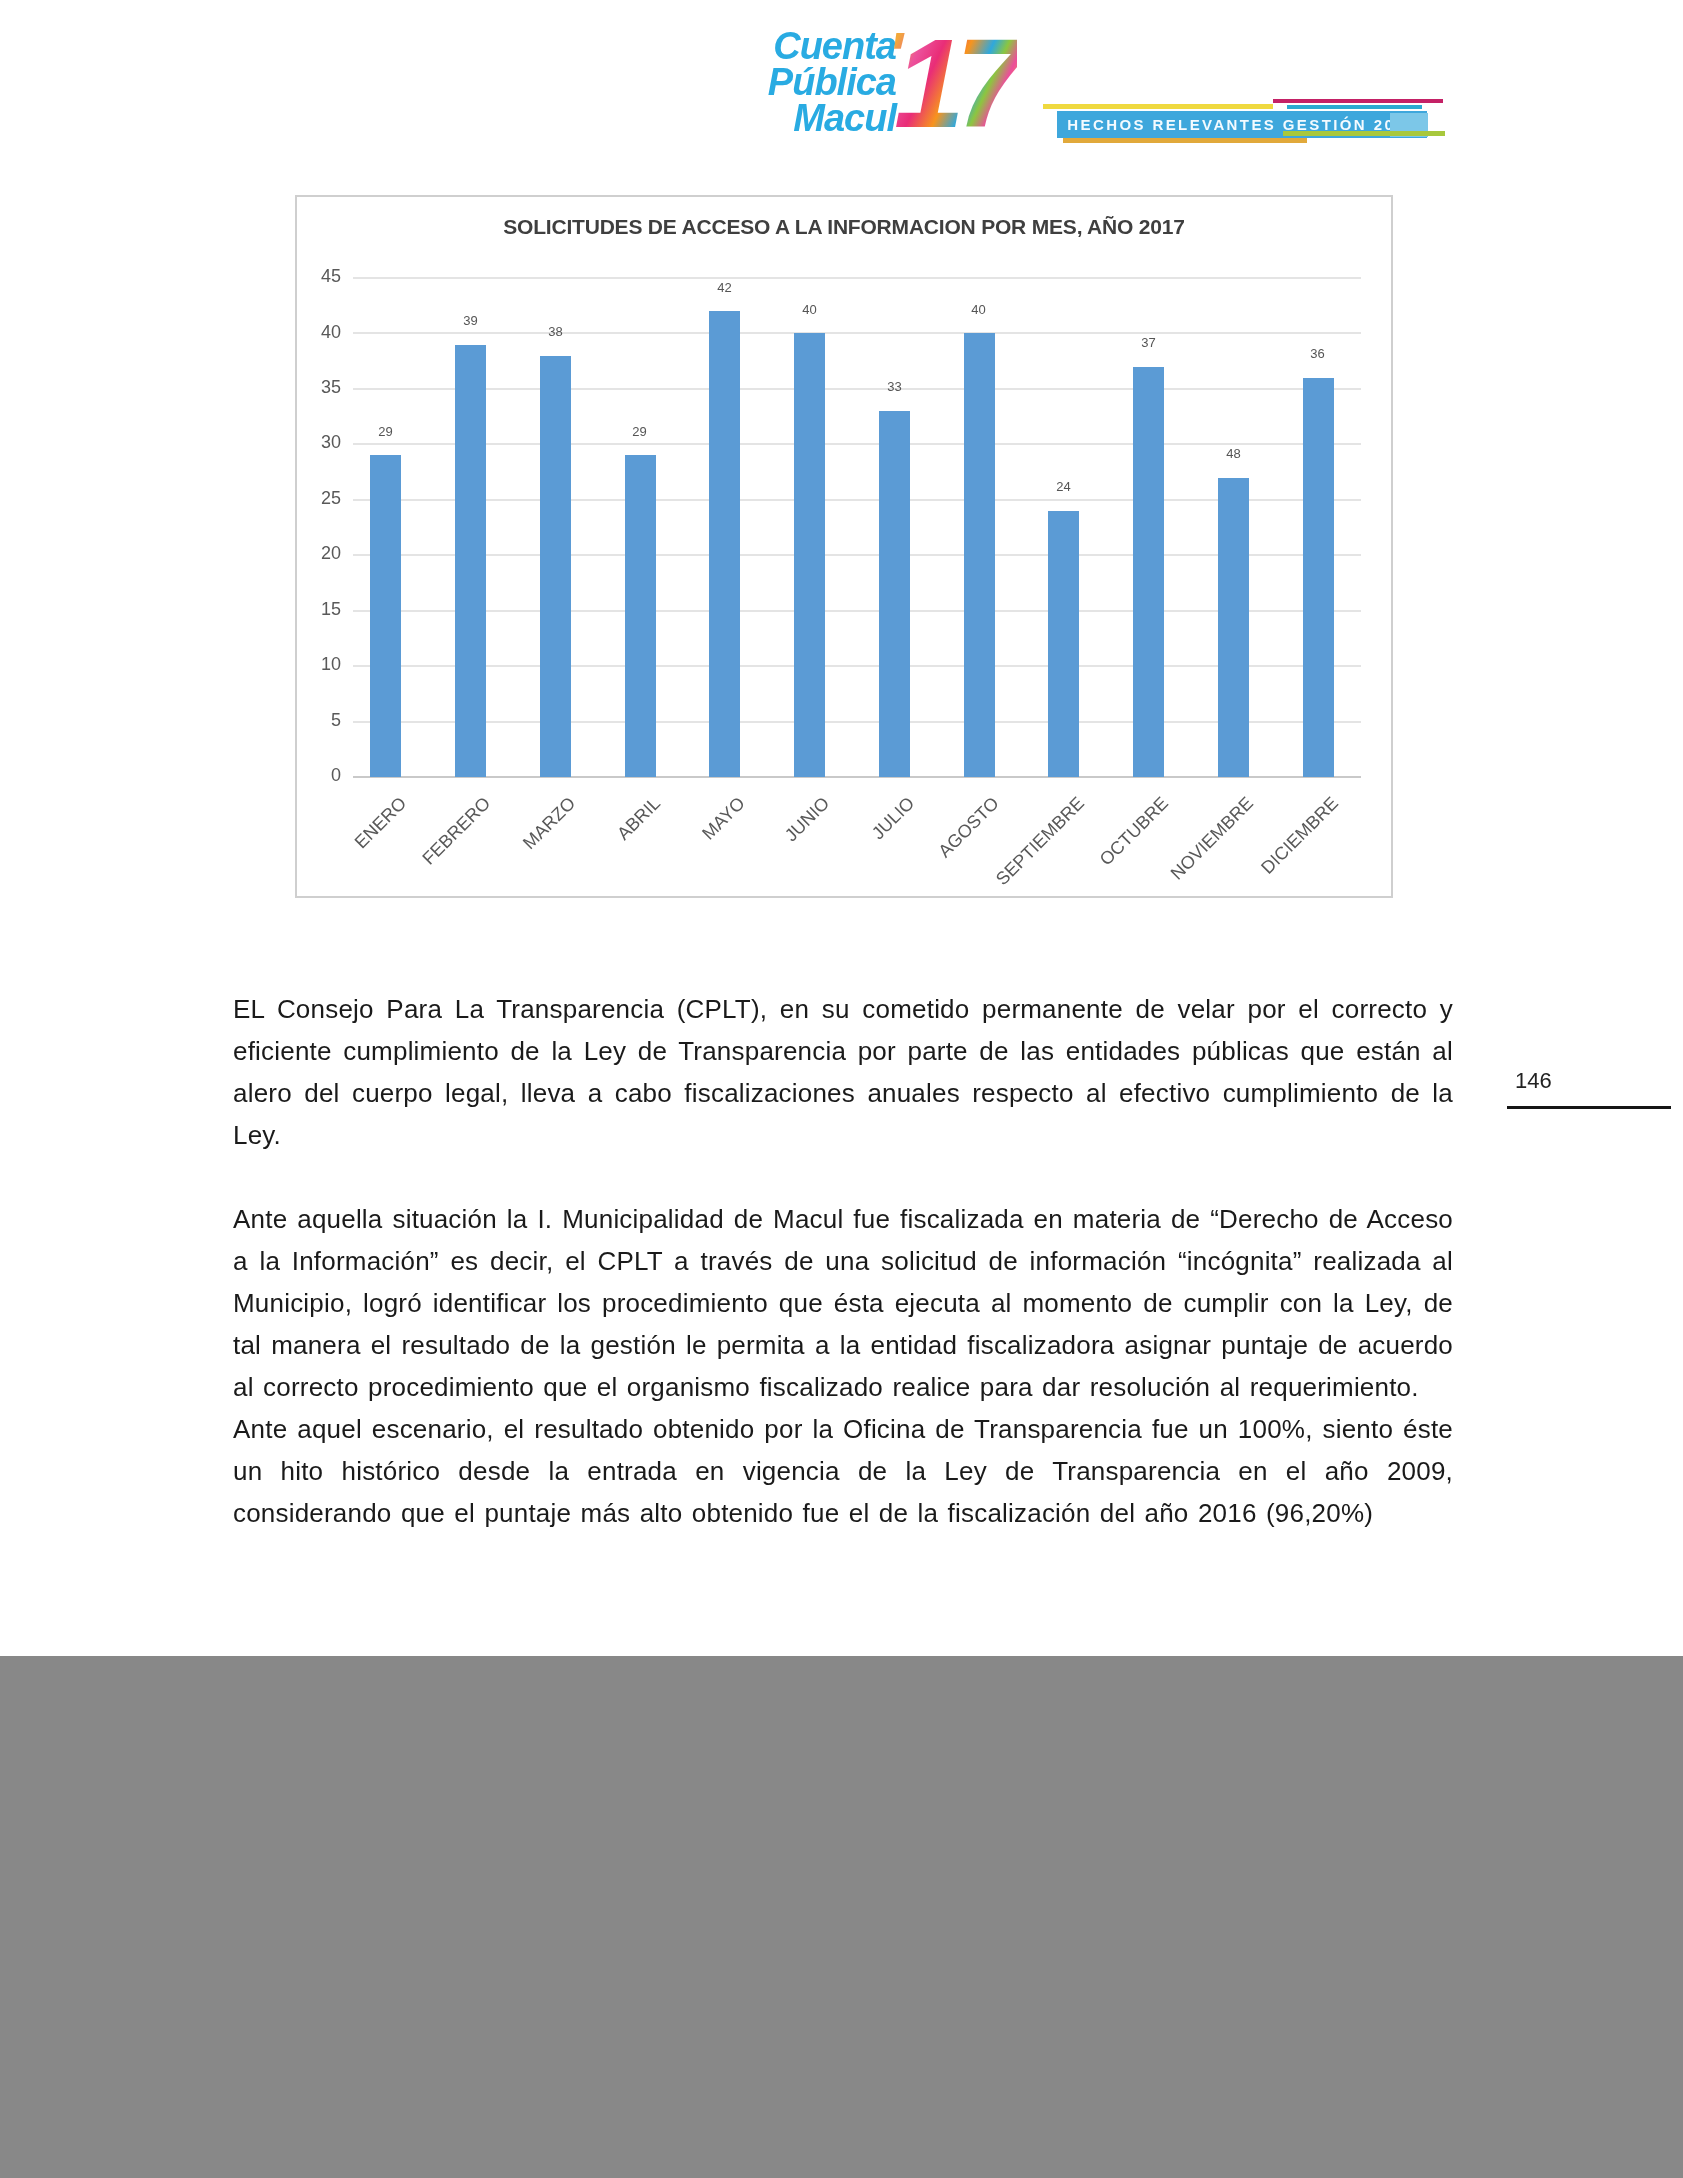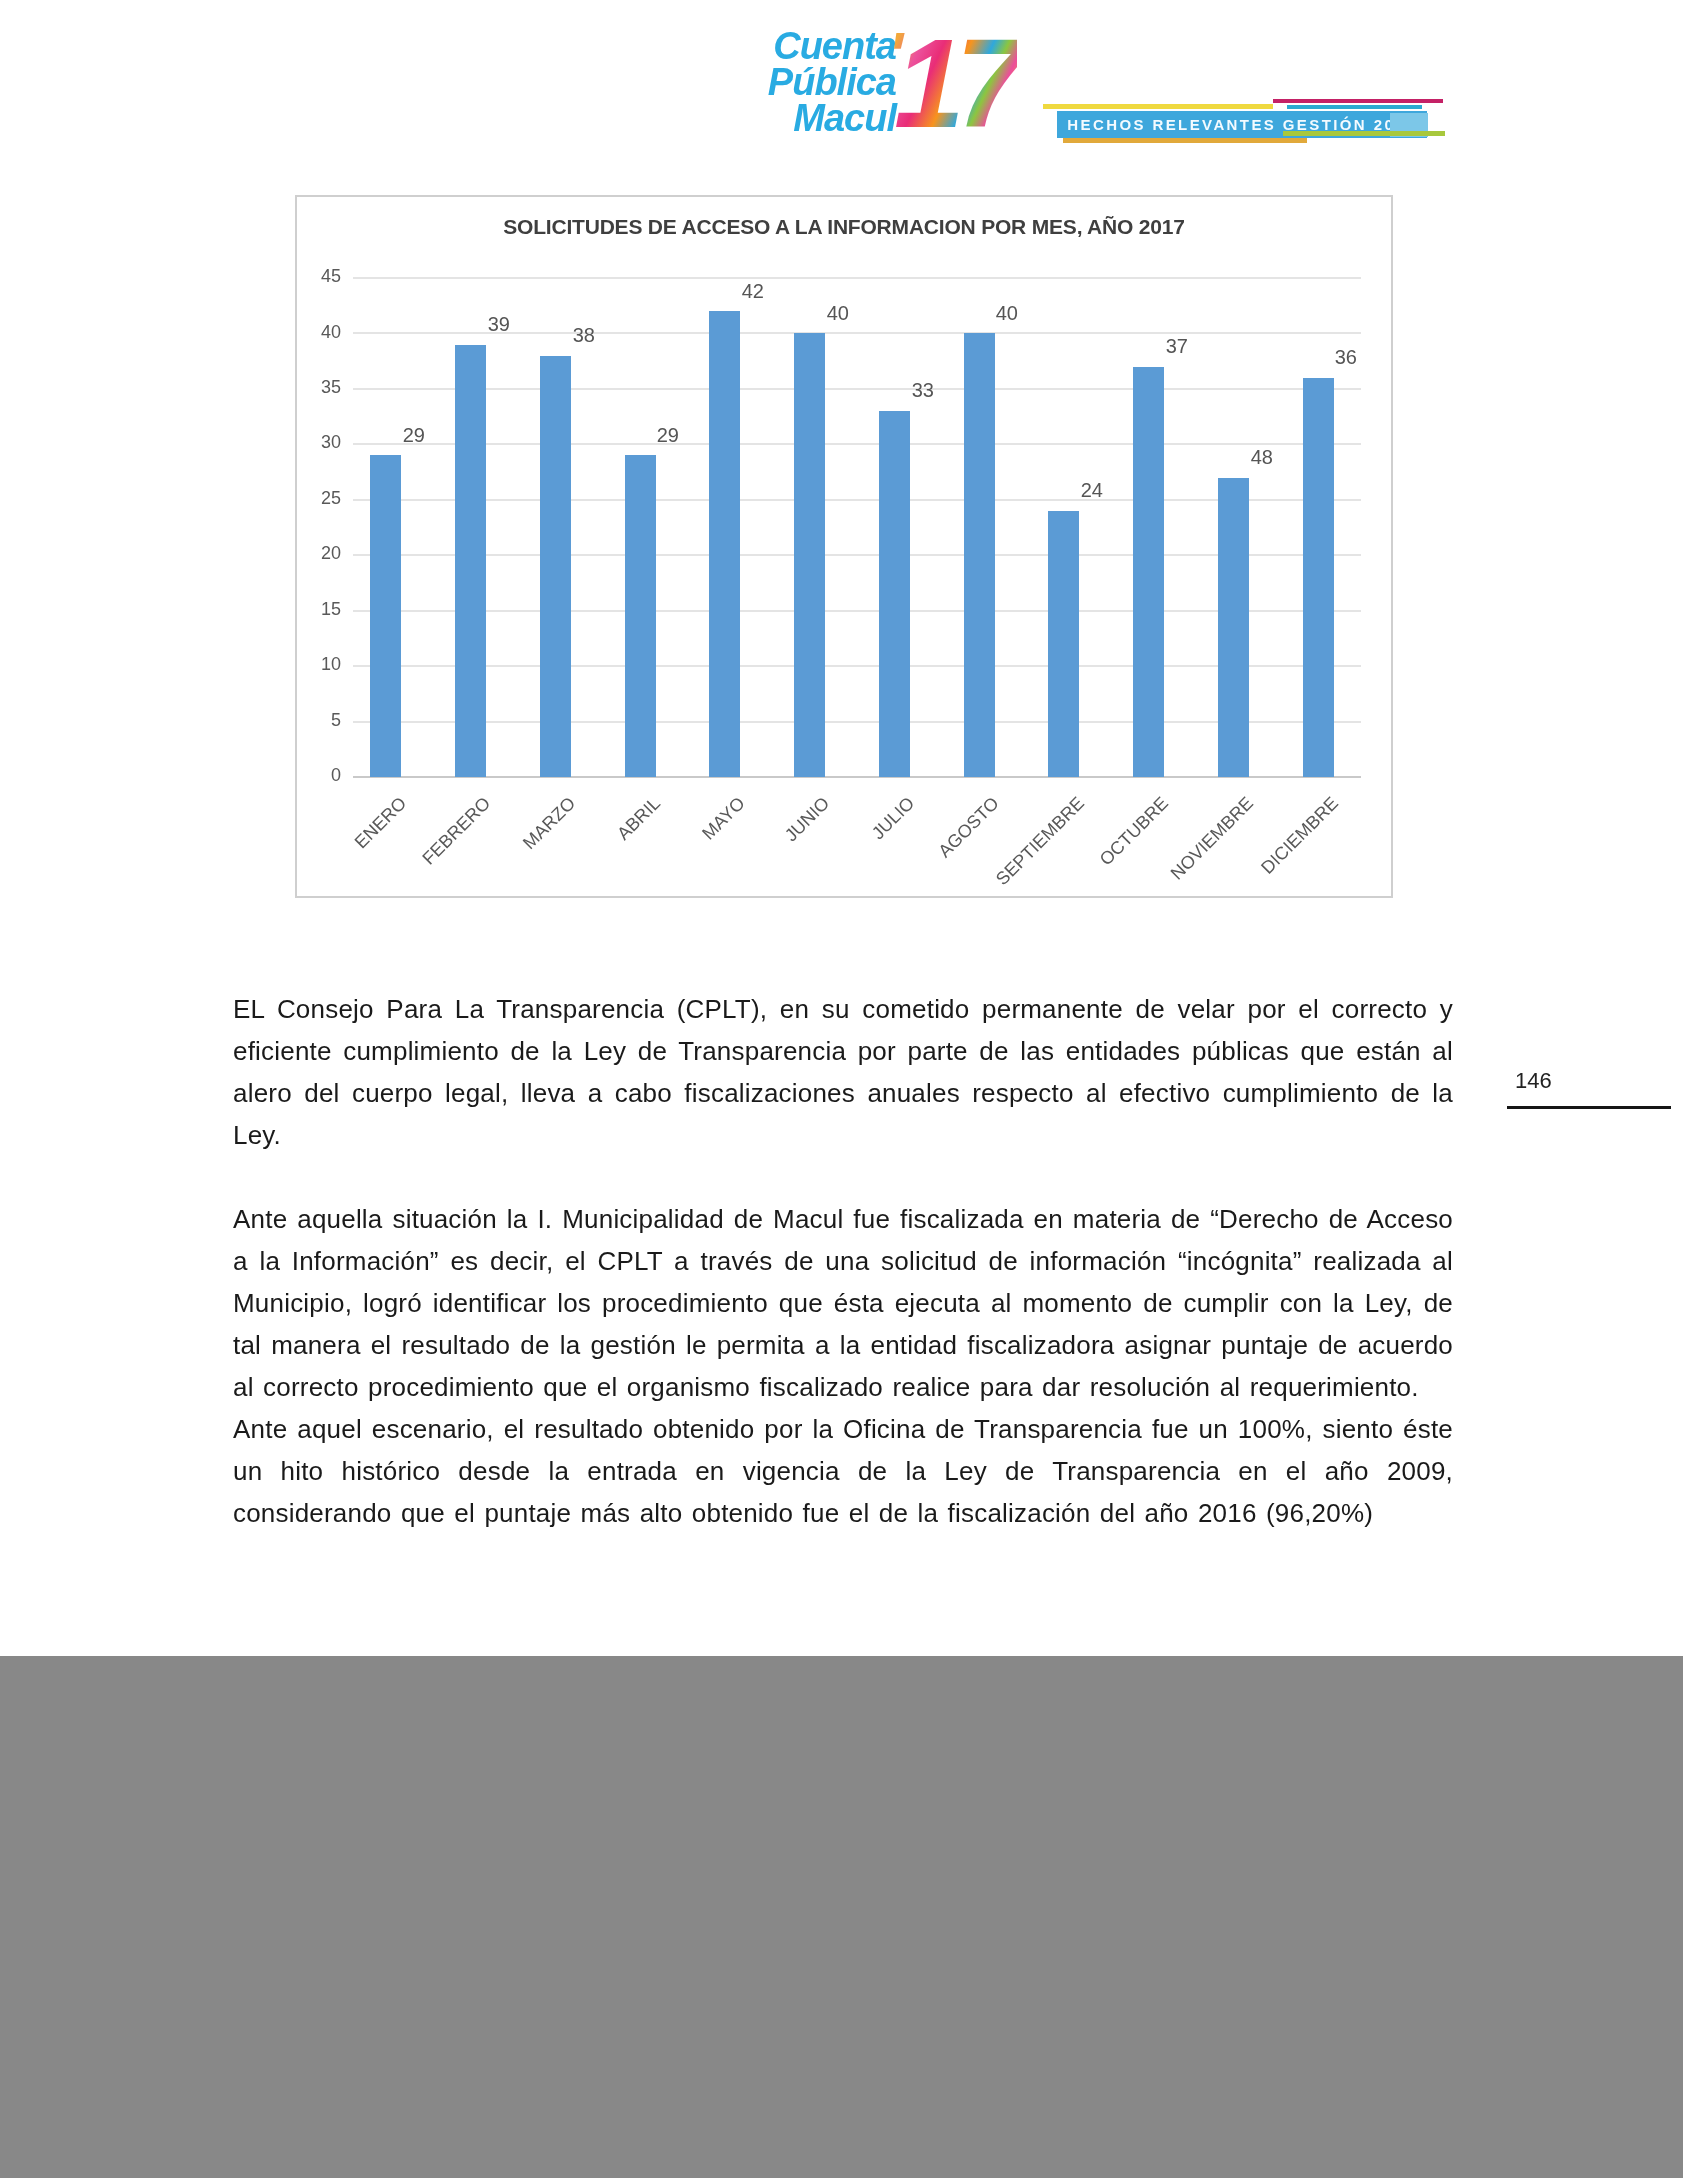--- a/index.html
+++ b/index.html
@@ -32,21 +32,21 @@
   
   .chart-card{position:absolute;left:295px;top:195px;width:1094px;height:699px;
               border:2px solid #CFCFCF;background:#fff;}
   .chart-title{position:absolute;left:0;top:18px;width:100%;text-align:center;
                font-size:21px;font-weight:700;color:#3F3F3F;letter-spacing:-0.2px;}
   .plot{position:absolute;left:56px;top:81px;width:1008px;height:499px;}
   .gridline{position:absolute;left:0;width:100%;height:2px;background:#E4E4E4;}
   .axisline{background:#C9C9C9;}
   .ytick{position:absolute;left:-50px;width:38px;text-align:right;font-size:18px;color:#595959;}
   .bar{position:absolute;bottom:0;width:31px;background:#5B9BD5;}
-  .dlabel{position:absolute;width:79px;text-align:right;font-size:20px;color:#555555;}
+  .dlabel{position:absolute;width:79px;text-align:center;font-size:13px;color:#555555;}
   .xlabel{position:absolute;transform:rotate(-45deg);transform-origin:top right;
           font-size:18px;color:#595959;white-space:nowrap;}
 
   
   .pagenum{position:absolute;left:1507px;top:1059px;width:174px;margin-top:9px;}
   .pagenum span{display:block;padding-left:8px;font-size:22px;color:#222;}
   .pagenum .rule{margin-top:12px;width:164px;height:3px;background:#151515;}
 
   
   .content{position:absolute;left:233px;top:978px;width:1220px;color:#1a1a1a;}

